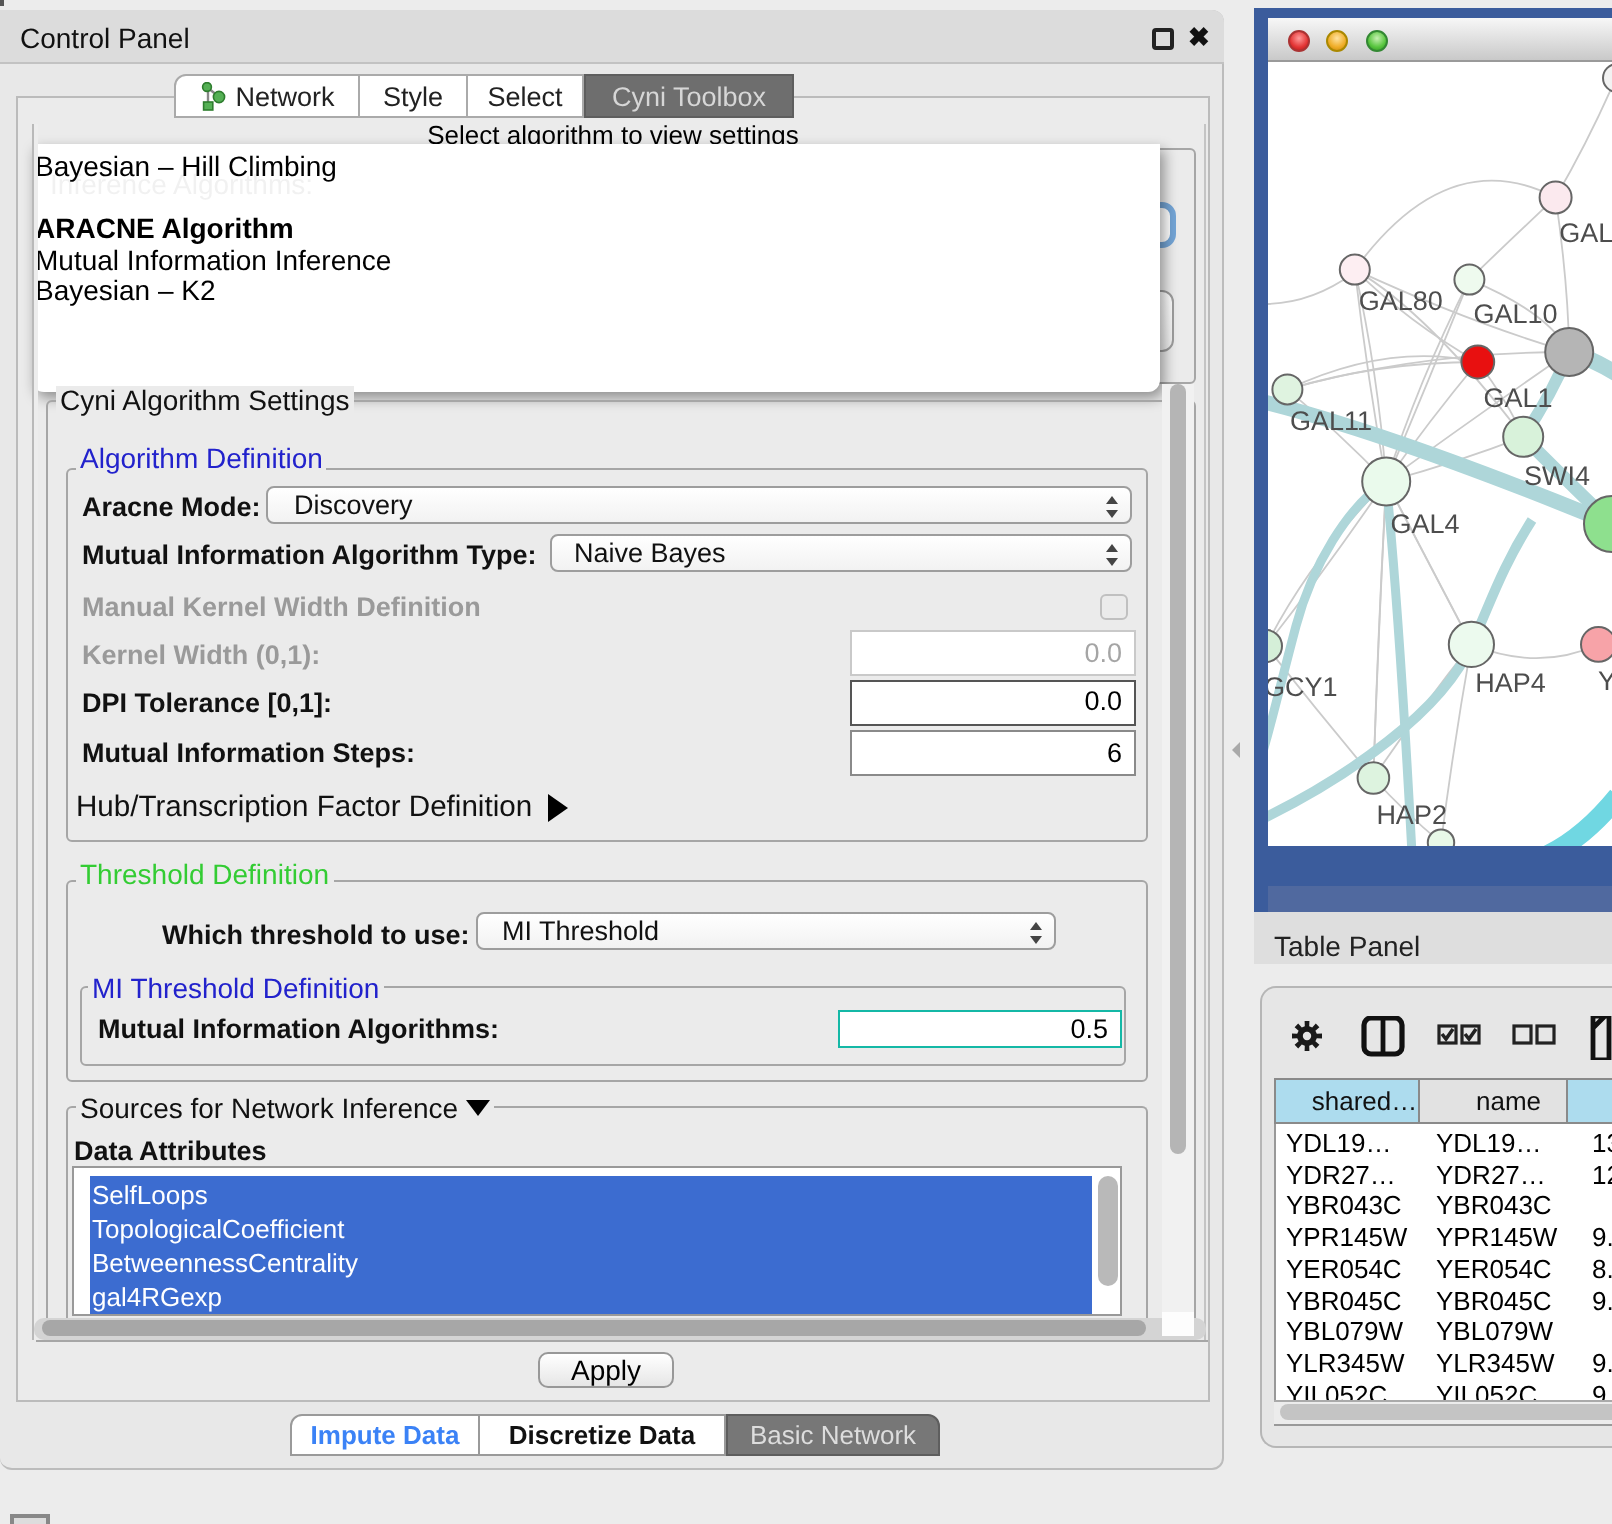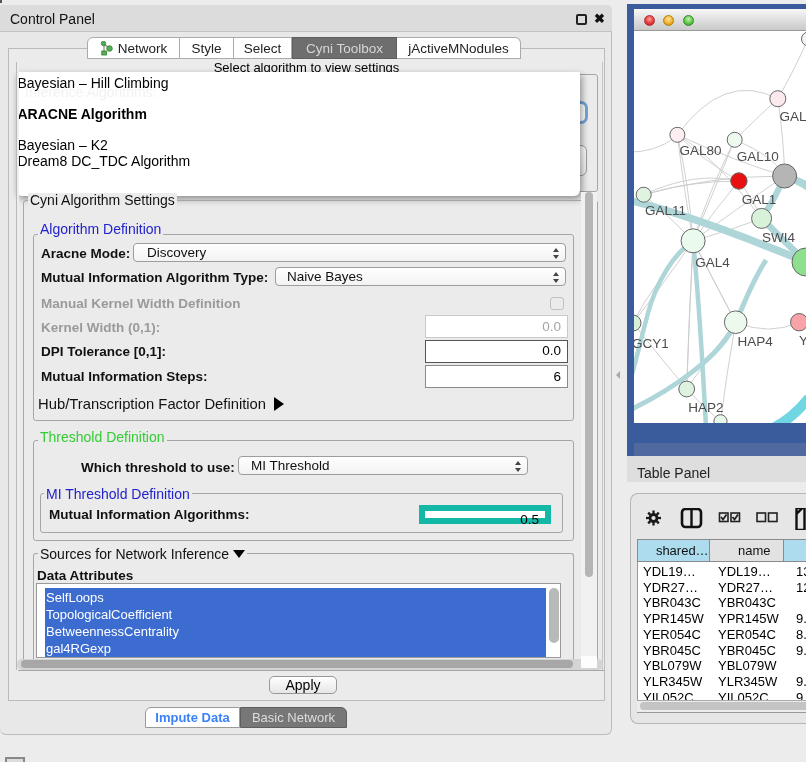--- a/index.html
+++ b/index.html
@@ -33,36 +33,35 @@
         <line x1="4" y1="3" x2="9" y2="7" stroke="#888" stroke-width="1.2"></line>
         <line x1="4" y1="3" x2="4" y2="11" stroke="#888" stroke-width="1.2"></line>
         <circle cx="3.5" cy="2.5" r="2.2" fill="#55b055" stroke="#2e7d2e" stroke-width="0.8"></circle>
         <circle cx="9.5" cy="7.5" r="2.8" fill="#55b055" stroke="#2e7d2e" stroke-width="0.8"></circle>
         <rect x="1.8" y="10" width="4.6" height="4" fill="#55b055" stroke="#2e7d2e" stroke-width="0.8"></rect>
       </svg>
     Network</div>
   <div style="background:#fff;border:1px solid #aaa;border-left:none;width:54px;display:flex;align-items:center;justify-content:center;font-size:13.5px;color:#222">Style</div>
   <div style="background:#fff;border:1px solid #aaa;border-left:none;width:58px;display:flex;align-items:center;justify-content:center;font-size:13.5px;color:#222">Select</div>
   <div style="background:#6e6e6e;border:1px solid #5e5e5e;width:105px;display:flex;align-items:center;justify-content:center;font-size:13.5px;color:#d6d6d6">Cyni Toolbox</div>
-  <div style="background:#fff;border:1px solid #aaa;border-left:none;border-radius:0 6px 0 0;width:124px;display:flex;align-items:center;justify-content:center;font-size:13.5px;color:#222">jActiveMNodules</div>
 </div>
 
 <div class="a" style="left:9px;top:60px;width:595px;text-align:center;font-size:13px;color:#000000">Select algorithm to view settings</div>
 
 <div class="a grp" style="left:20px;top:74px;width:578px;height:118px;background:#ebebeb"></div>
 <div class="a" style="left:540px;top:101px;width:48px;height:23px;border:3px solid #74a5d6;border-radius:7px;background:#fff"></div>
 <div class="a" style="left:540px;top:145px;width:47px;height:31px;border:1px solid #9d9d9d;border-radius:6px;background:linear-gradient(#fff,#eee)"></div>
 <div class="a" style="left:35px;top:161px;font-size:13px;color:#a9a9a9">galFiltered.sif default node</div>
 
 <div class="a" style="left:16px;top:72px;width:564px;height:124px;background:#fff;border-radius:0 0 6px 6px;box-shadow:2px 3px 7px rgba(0,0,0,0.4);font-size:14px;color:#000">
   <div style="position:absolute;left:9px;top:12px;font-size:14px;color:rgba(60,60,60,0.07)">Inference Algorithms:</div>
   <div style="position:absolute;left:1.5px;top:3px">Bayesian – Hill Climbing</div>
   <div style="position:absolute;left:1.5px;top:34px;font-weight:bold">ARACNE Algorithm</div>
+  <div style="position:absolute;left:1.5px;top:49.5px">Mutual Information Inference</div>
   <div style="position:absolute;left:1.5px;top:65px">Bayesian – K2</div>
-  <div style="position:absolute;left:1.5px;top:80.5px">Dream8 DC_TDC Algorithm</div>
 </div>
 
 <div class="a" style="left:16px;top:62px;width:1px;height:608px;background:#b9b9b9"></div>
 <div class="a" style="left:17px;top:62px;width:1.5px;height:608px;background:#ededed"></div>
 <div class="a" style="left:602px;top:62px;width:1px;height:608px;background:#c4c4c4"></div>
 
 <div class="a" style="left:23px;top:200px;width:575px;height:470px;border:1px solid #a6a6a6;border-radius:3px"></div>
 <div class="glab" style="left:28px;top:193px;color:#111">Cyni Algorithm Settings</div>
 
 <div class="a" style="left:581px;top:192px;width:15.5px;height:475px;background:#f1f1f1"></div>
@@ -94,40 +93,41 @@
 
 <div class="a" style="left:33px;top:440px;width:541px;height:101px;border:1px solid #a6a6a6;border-radius:3px"></div>
 <div class="glab" style="left:38px;top:430px;color:#33cc33">Threshold Definition</div>
 
 <div class="lbl bold" style="left:81px;top:460px">Which threshold to use:</div>
 <div class="combo" style="left:238px;top:456px;width:290px;height:19px;line-height:17px;padding-left:12px">MI Threshold<span class="arr"></span></div>
 
 <div class="a" style="left:40px;top:493px;width:523px;height:40px;border:1px solid #a6a6a6;border-radius:3px"></div>
 <div class="glab" style="left:44px;top:487px;color:#2222cc">MI Threshold Definition</div>
 <div class="lbl bold" style="left:49px;top:507px">Mutual Information Algorithms:</div>
-<div class="fld" style="left:419px;top:505px;width:132px;height:19px;border:6px solid #14b8a6;color:#000;line-height:17px">0.5</div>
+<div class="fld" style="left:419px;top:505px;width:142px;height:19px;border:1px solid #14b8a6;color:#000;line-height:17px">0.5</div>
 
 <div class="a" style="left:32.5px;top:553px;width:541px;height:106px;border:1px solid #a6a6a6;border-bottom:none;border-radius:3px 3px 0 0"></div>
 <div class="glab" style="left:38px;top:547px;color:#111">Sources for Network Inference&nbsp;<span style="display:inline-block;width:0;height:0;border-top:8px solid #000;border-left:6.5px solid transparent;border-right:6.5px solid transparent;vertical-align:1px"></span></div>
 <div class="lbl bold" style="left:37px;top:568px">Data Attributes</div>
 
 <div class="a" style="left:36px;top:583px;width:524.5px;height:75px;background:#fff;border:1px solid #999"></div>
 <div class="a" style="left:44.5px;top:588px;width:501px;height:69px;background:#3c6cd0"></div>
 <div class="a" style="left:46px;top:589px;font-size:13px;color:#fff;line-height:17.1px">SelfLoops<br>TopologicalCoefficient<br>BetweennessCentrality<br>gal4RGexp</div>
 <div class="a" style="left:549px;top:588px;width:9.5px;height:55px;background:#b9b9b9;border-radius:5px"></div>
 
 <div class="a" style="left:17px;top:659px;width:586px;height:11px;background:#d4d4d4;border-radius:5px"></div>
 <div class="a" style="left:21px;top:660px;width:552px;height:8px;background:#a7a7a7;border-radius:5px"></div>
 <div class="a" style="left:581px;top:656px;width:15.5px;height:12px;background:#fdfdfd"></div>
 <div class="a" style="left:18px;top:670px;width:586px;height:1px;background:#a6a6a6"></div>
 
 <div class="a" style="left:269px;top:676px;width:68px;height:18px;background:linear-gradient(#ffffff,#e6e6e6);border:1px solid #989898;border-radius:5px;text-align:center;font-size:14px;line-height:17px;color:#000">Apply</div>
 
 <div class="a" style="left:145px;top:707px;height:21px;display:flex">
   <div style="background:#fff;border:1px solid #9a9a9a;border-radius:6px 0 0 0;width:95px;display:flex;align-items:center;justify-content:center;font-size:13px;color:#3b82f6;font-weight:bold">Impute Data</div>
+  <div style="background:#fff;border:1px solid #9a9a9a;border-left:none;width:123px;display:flex;align-items:center;justify-content:center;font-size:13px;color:#111;font-weight:bold">Discretize Data</div>
   <div style="background:#777;border:1px solid #5e5e5e;border-radius:0 6px 0 0;width:107px;display:flex;align-items:center;justify-content:center;font-size:13px;color:#ddd">Basic Network</div>
 </div>
 
 <div class="a" style="left:616px;top:371px;width:0;height:0;border-right:4px solid #a9a9a9;border-top:4.5px solid transparent;border-bottom:4.5px solid transparent"></div>
 
 <div class="a" style="left:5px;top:757px;width:20px;height:10px;background:#ddd;border:2px solid #888"></div>
 
 <div class="a" style="left:627px;top:4px;width:179px;height:452px;background:#3b5c9c"></div>
 <div class="a" style="left:634px;top:9px;width:172px;height:22px;background:linear-gradient(#f7f7f7,#c9c9c9);border-bottom:1px solid #9a9a9a"></div>
 <div class="a" style="left:644px;top:15px;width:11px;height:11px;border-radius:50%;background:radial-gradient(circle at 50% 35%,#ff9a9a,#e33535 60%,#b01414);border:0.5px solid #a33"></div>

